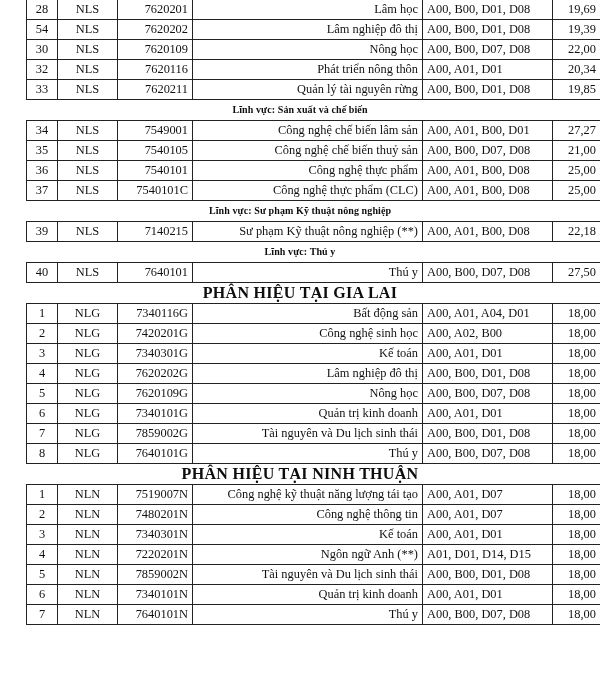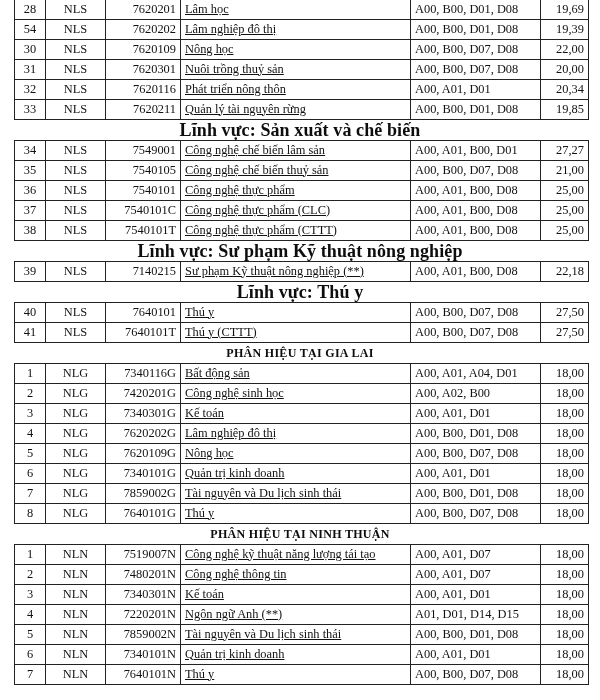--- a/index.html
+++ b/index.html
@@ -18,35 +18,35 @@
   .page {
     width: 600px;
     height: 700px;
     position: relative;
     box-sizing: border-box;
   }
   
   .section-head {
     text-align: center;
     font-weight: bold;
-    font-size: 18px;
+    font-size: 10px;
     letter-spacing: 0.1px;
     line-height: 20px;
     height: 20px;
     margin: 0;
     padding: 0;
     color: #0d0d0d;
   }
   .section-head.big {
-    font-size: 12px;
+    font-size: 16px;
     letter-spacing: 0.3px;
   }
   
   .tbl-wrap {
-    padding: 0 14px 0 14px;
+    padding: 0 14px 0 26px;
     box-sizing: border-box;
     width: 600px;
   }
   table.grid {
     border-collapse: collapse;
     width: 574px;
     table-layout: fixed;
     border: 1.6px solid #151515;
   }
   table.grid td {
@@ -64,21 +64,21 @@
   col.c-stt   { width: 31px; }
   col.c-unit  { width: 60px; }
   col.c-code  { width: 75px; }
   col.c-name  { width: 230px; }
   col.c-blk   { width: 130px; }
   col.c-score { width: 48px; }
 
   td.stt   { text-align: center; }
   td.unit  { text-align: center; }
   td.code  { text-align: right; }
-  td.name  { text-align: left; padding-left: 6px; text-decoration: underline; }
+  td.name  { text-align: right; padding-left: 6px; }
   td.score { text-align: right; }
   .gap-xs { height: 3px; }
 </style>
 </head>
 <body>
 
 <div class="page" id="page" style="margin-top: -1px;">
     <div class="gap-xs" style="height: 0px;"></div>
     <div class="tbl-wrap">
       <table class="grid">
@@ -109,28 +109,20 @@
           </tr>
           <tr>
             <td class="stt">30</td>
             <td class="unit">NLS</td>
             <td class="code">7620109</td>
             <td class="name">Nông học</td>
             <td class="blocks">A00, B00, D07, D08</td>
             <td class="score">22,00</td>
           </tr>
           <tr>
-            <td class="stt">31</td>
-            <td class="unit">NLS</td>
-            <td class="code">7620301</td>
-            <td class="name">Nuôi trồng thuỷ sản</td>
-            <td class="blocks">A00, B00, D07, D08</td>
-            <td class="score">20,00</td>
-          </tr>
-          <tr>
             <td class="stt">32</td>
             <td class="unit">NLS</td>
             <td class="code">7620116</td>
             <td class="name">Phát triển nông thôn</td>
             <td class="blocks">A00, A01, D01</td>
             <td class="score">20,34</td>
           </tr>
           <tr>
             <td class="stt">33</td>
             <td class="unit">NLS</td>
@@ -179,28 +171,20 @@
             <td class="score">25,00</td>
           </tr>
           <tr>
             <td class="stt">37</td>
             <td class="unit">NLS</td>
             <td class="code">7540101C</td>
             <td class="name">Công nghệ thực phẩm (CLC)</td>
             <td class="blocks">A00, A01, B00, D08</td>
             <td class="score">25,00</td>
           </tr>
-          <tr>
-            <td class="stt">38</td>
-            <td class="unit">NLS</td>
-            <td class="code">7540101T</td>
-            <td class="name">Công nghệ thực phẩm (CTTT)</td>
-            <td class="blocks">A00, A01, B00, D08</td>
-            <td class="score">25,00</td>
-          </tr>
         </tbody>
       </table>
     </div>
     <div class="section-head">Lĩnh vực: Sư phạm Kỹ thuật nông nghiệp</div>
     <div class="tbl-wrap">
       <table class="grid">
         <colgroup>
           <col class="c-stt">
           <col class="c-unit">
           <col class="c-code">
@@ -233,28 +217,20 @@
         </colgroup>
         <tbody>
           <tr>
             <td class="stt">40</td>
             <td class="unit">NLS</td>
             <td class="code">7640101</td>
             <td class="name">Thú y</td>
             <td class="blocks">A00, B00, D07, D08</td>
             <td class="score">27,50</td>
           </tr>
-          <tr>
-            <td class="stt">41</td>
-            <td class="unit">NLS</td>
-            <td class="code">7640101T</td>
-            <td class="name">Thú y (CTTT)</td>
-            <td class="blocks">A00, B00, D07, D08</td>
-            <td class="score">27,50</td>
-          </tr>
         </tbody>
       </table>
     </div>
     <div class="section-head big">PHÂN HIỆU TẠI GIA LAI</div>
     <div class="tbl-wrap">
       <table class="grid">
         <colgroup>
           <col class="c-stt">
           <col class="c-unit">
           <col class="c-code">

